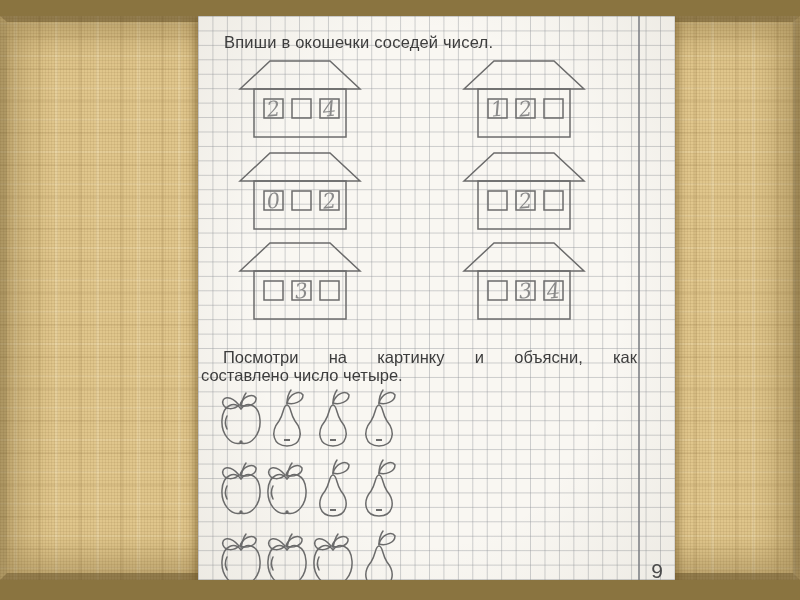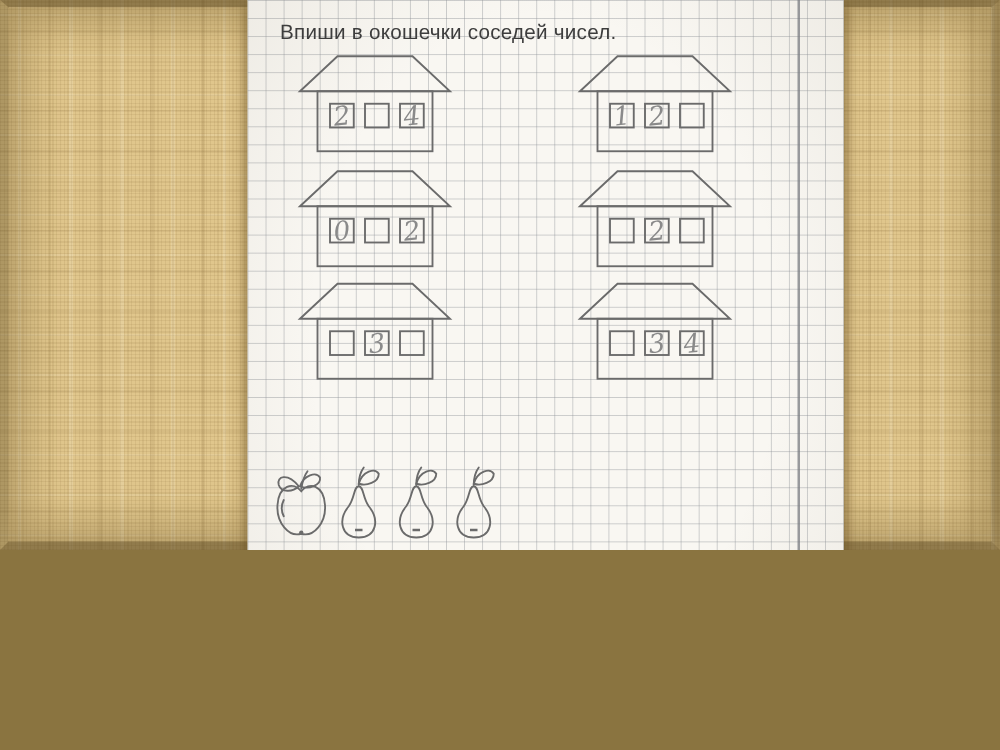--- a/index.html
+++ b/index.html
@@ -1,28 +1,29 @@
 <!DOCTYPE html>
 <html style="--bg: #e0c68c; --paper: #f9f7f2; --ink: #3d3d3d; --draw: #6b6b6b; --pencil: #8a8a8a;"><head>
 <meta charset="utf-8">
 <style>
   :root{
     --bg:#e0c68c; --border:rgba(82,63,24,.55); --paper:#f9f7f2;
     --grid:rgba(146,150,155,.45); --ink:#3d3d3d; --draw:#6b6b6b; --pencil:#8a8a8a;
   }
   html,body{margin:0;padding:0;background:#8a7440;}
   .slide{
-    position:relative;width:800px;height:440px;overflow:hidden;
+    position:relative;width:800px;height:564px;overflow:hidden;
     background-color:var(--bg);
     background-image:
       repeating-linear-gradient(90deg, rgba(120,90,40,.10) 0 1px, transparent 1px 3px),
       repeating-linear-gradient(0deg, rgba(120,90,40,.10) 0 1px, transparent 1px 3px),
       repeating-linear-gradient(90deg, transparent 0 14px, rgba(255,252,235,.16) 14px 17px, transparent 17px 38px, rgba(95,65,20,.09) 38px 41px),
       repeating-linear-gradient(0deg, transparent 0 11px, rgba(255,250,230,.13) 11px 13px, transparent 13px 30px, rgba(95,65,20,.08) 30px 32px);
     font-family:"Liberation Sans", sans-serif;
+    margin-top:16px;
   }
   .border-overlay{
     position:absolute;inset:0;pointer-events:none;
     border-top:6px solid var(--border);
     border-bottom:7px solid var(--border);
     border-left:7px solid rgba(82,63,24,.35);
     border-right:7px solid rgba(82,63,24,.45);
     box-shadow:inset 0 0 36px 8px rgba(92,70,25,.38);
   }
   .page{
@@ -122,20 +123,24 @@
             <polygon class="outline" points="10,30 40,2 100,2 130,30"></polygon>
             <rect class="outline" x="24" y="30" width="92" height="48"></rect>
             <rect class="outline" x="34" y="40" width="19" height="19"></rect>
             <rect class="outline" x="62" y="40" width="19" height="19"></rect>
             <text class="digit" x="71.5" y="57" text-anchor="middle" transform="rotate(-6 71.5 50)">3</text>
             <rect class="outline" x="90" y="40" width="19" height="19"></rect>
             <text class="digit" x="99.5" y="57" text-anchor="middle" transform="rotate(-6 99.5 50)">4</text>
           </svg></div>
       </div>
 
+    <div class="instruction">
+      <div class="l1">Посмотри на картинку и объясни, как</div>
+      <div class="l2">составлено число четыре.</div>
+    </div>
 
     <div>
         <div class="fruit" style="left: 20px; top: 372px;"><svg viewBox="0 0 46 62" width="46" height="62">
             <path d="M23 19 C24 13 25 9 28 5"></path>
             <path d="M21 17 C12 6 3 9 5 16 C7 22 16 22 21 17 Z"></path>
             <path d="M22 17 C25 8 35 5 38 10 C39 16 29 20 22 17 Z"></path>
             <path d="M23 21 C17 13 5 16 4 32 C3 46 13 58 23 55 C33 58 43 46 42 32 C41 16 29 13 23 21 Z"></path>
             <path d="M9 28 C7 32 7 37 9 41"></path>
             <circle class="fill" cx="23" cy="54" r="1.7"></circle>
           </svg></div>

